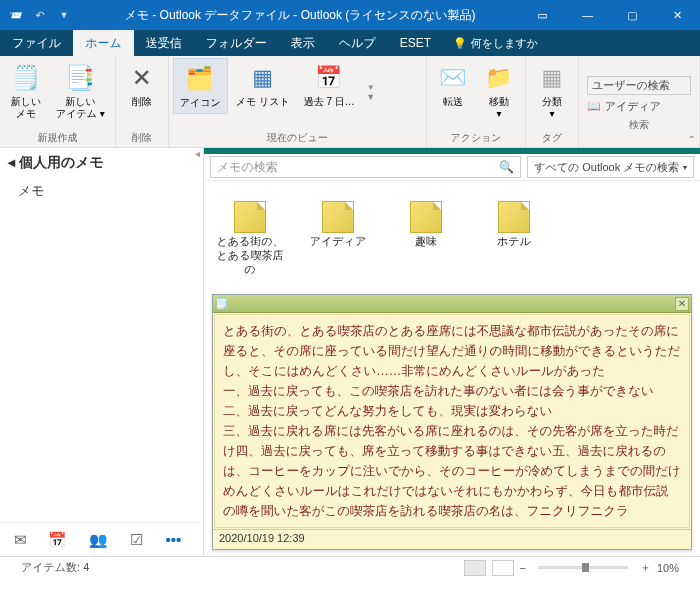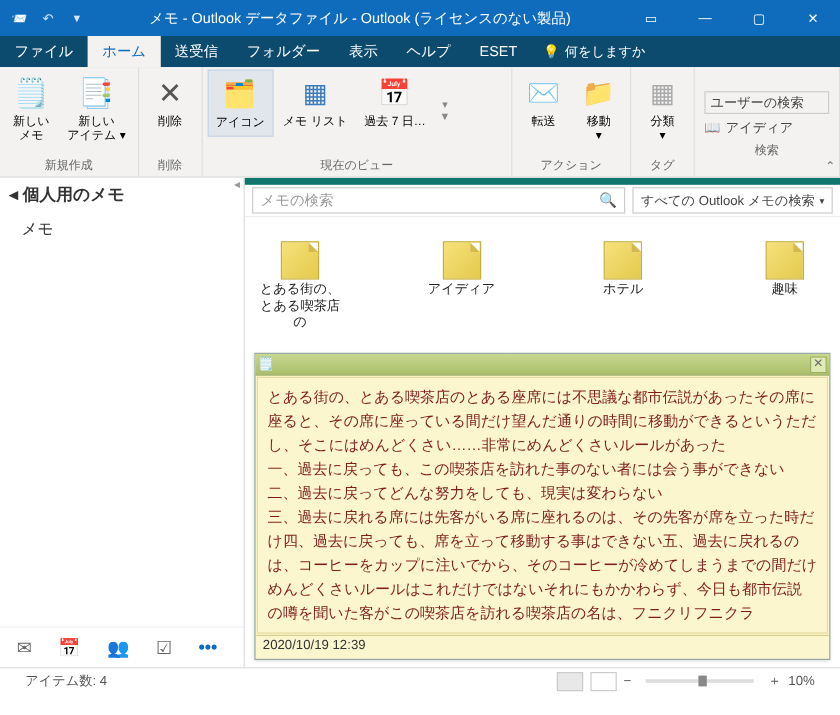--- a/index.html
+++ b/index.html
@@ -47,21 +47,21 @@
 .lp-spacer { flex: 1; }
 .lp-nav { height: 34px; border-top: 1px solid #eee; display: flex; align-items: center; gap: 22px; padding: 0 14px; color: #666; }
 .lp-nav span { font-size: 15px; }
 .lp-resize { position: absolute; top: 148px; left: 195px; font-size: 10px; color: #999; }
 
 
 .rightpane { flex: 1; display: flex; flex-direction: column; border-top: 6px solid #0f766e; gap: 10px; }
 .searchbar { height: 28px; display: flex; align-items: center; padding: 2px 6px; gap: 6px; border-bottom: 1px solid #eee; }
 .searchbox { flex: 1; border: 1px solid #ccc; height: 22px; display: flex; align-items: center; padding: 0 6px; color: #999; font-size: 12px; justify-content: space-between; }
 .scopebox { border: 1px solid #ccc; height: 22px; display: flex; align-items: center; padding: 0 6px; font-size: 11px; color: #444; gap: 4px; }
-.notegrid { display: flex; gap: 20px; padding: 10px 12px 4px 12px; justify-content: space-between; }
+.notegrid { display: flex; gap: 20px; padding: 10px 12px 4px 12px; }
 .note-item { width: 68px; text-align: center; }
 .note-icon { width: 32px; height: 32px; margin: 0 auto; background: linear-gradient(135deg,#F7E27B,#E3C94D); border: 1px solid #C9AE3A; position: relative; }
 .note-icon::before { content:""; position:absolute; top:0; right:0; width:8px; height:8px; background:#fff; clip-path: polygon(100% 0,0 0,100% 100%); }
 .note-icon::after { content:""; position:absolute; top:0; right:0; width:8px; height:8px; background:#D4BA4E; clip-path: polygon(0 0,100% 100%,0 100%); }
 .note-label { font-size: 11px; margin-top: 2px; line-height: 1.25; color: #222; word-break: break-all; }
 
 
 .note-view { margin: 4px 8px 8px 8px; border: 1px solid #9AA; box-shadow: 0 1px 3px rgba(0,0,0,.2); display: flex; flex-direction: column; height: 312px; background: #FBF6CE; }
 .nv-title { height: 18px; background: linear-gradient(#C9D88F,#A9BE6B); border-bottom: 1px solid #8aa050; display: flex; align-items: center; justify-content: space-between; padding: 0 2px; }
 .nv-title .pin { font-size: 11px; }
@@ -224,25 +224,25 @@
       <div class="note-item">
         <div class="note-icon"></div>
         <div class="note-label">とある街の、とある喫茶店の</div>
       </div>
       <div class="note-item">
         <div class="note-icon"></div>
         <div class="note-label">アイディア</div>
       </div>
       <div class="note-item">
         <div class="note-icon"></div>
+        <div class="note-label">趣味</div>
+      </div>
+      <div class="note-item">
+        <div class="note-icon"></div>
         <div class="note-label">ホテル</div>
-      </div>
-      <div class="note-item">
-        <div class="note-icon"></div>
-        <div class="note-label">趣味</div>
       </div>
     </div>
 
     <div class="note-view">
       <div class="nv-title">
         <span class="pin">🗒️</span>
         <span class="close">✕</span>
       </div>
       <div class="nv-body" style="white-space:pre-line">とある街の、とある喫茶店のとある座席には不思議な都市伝説があったその席に座ると、その席に座っている間だけ望んだ通りの時間に移動ができるというただし、そこにはめんどくさい……非常にめんどくさいルールがあった
 一、過去に戻っても、この喫茶店を訪れた事のない者には会う事ができない

